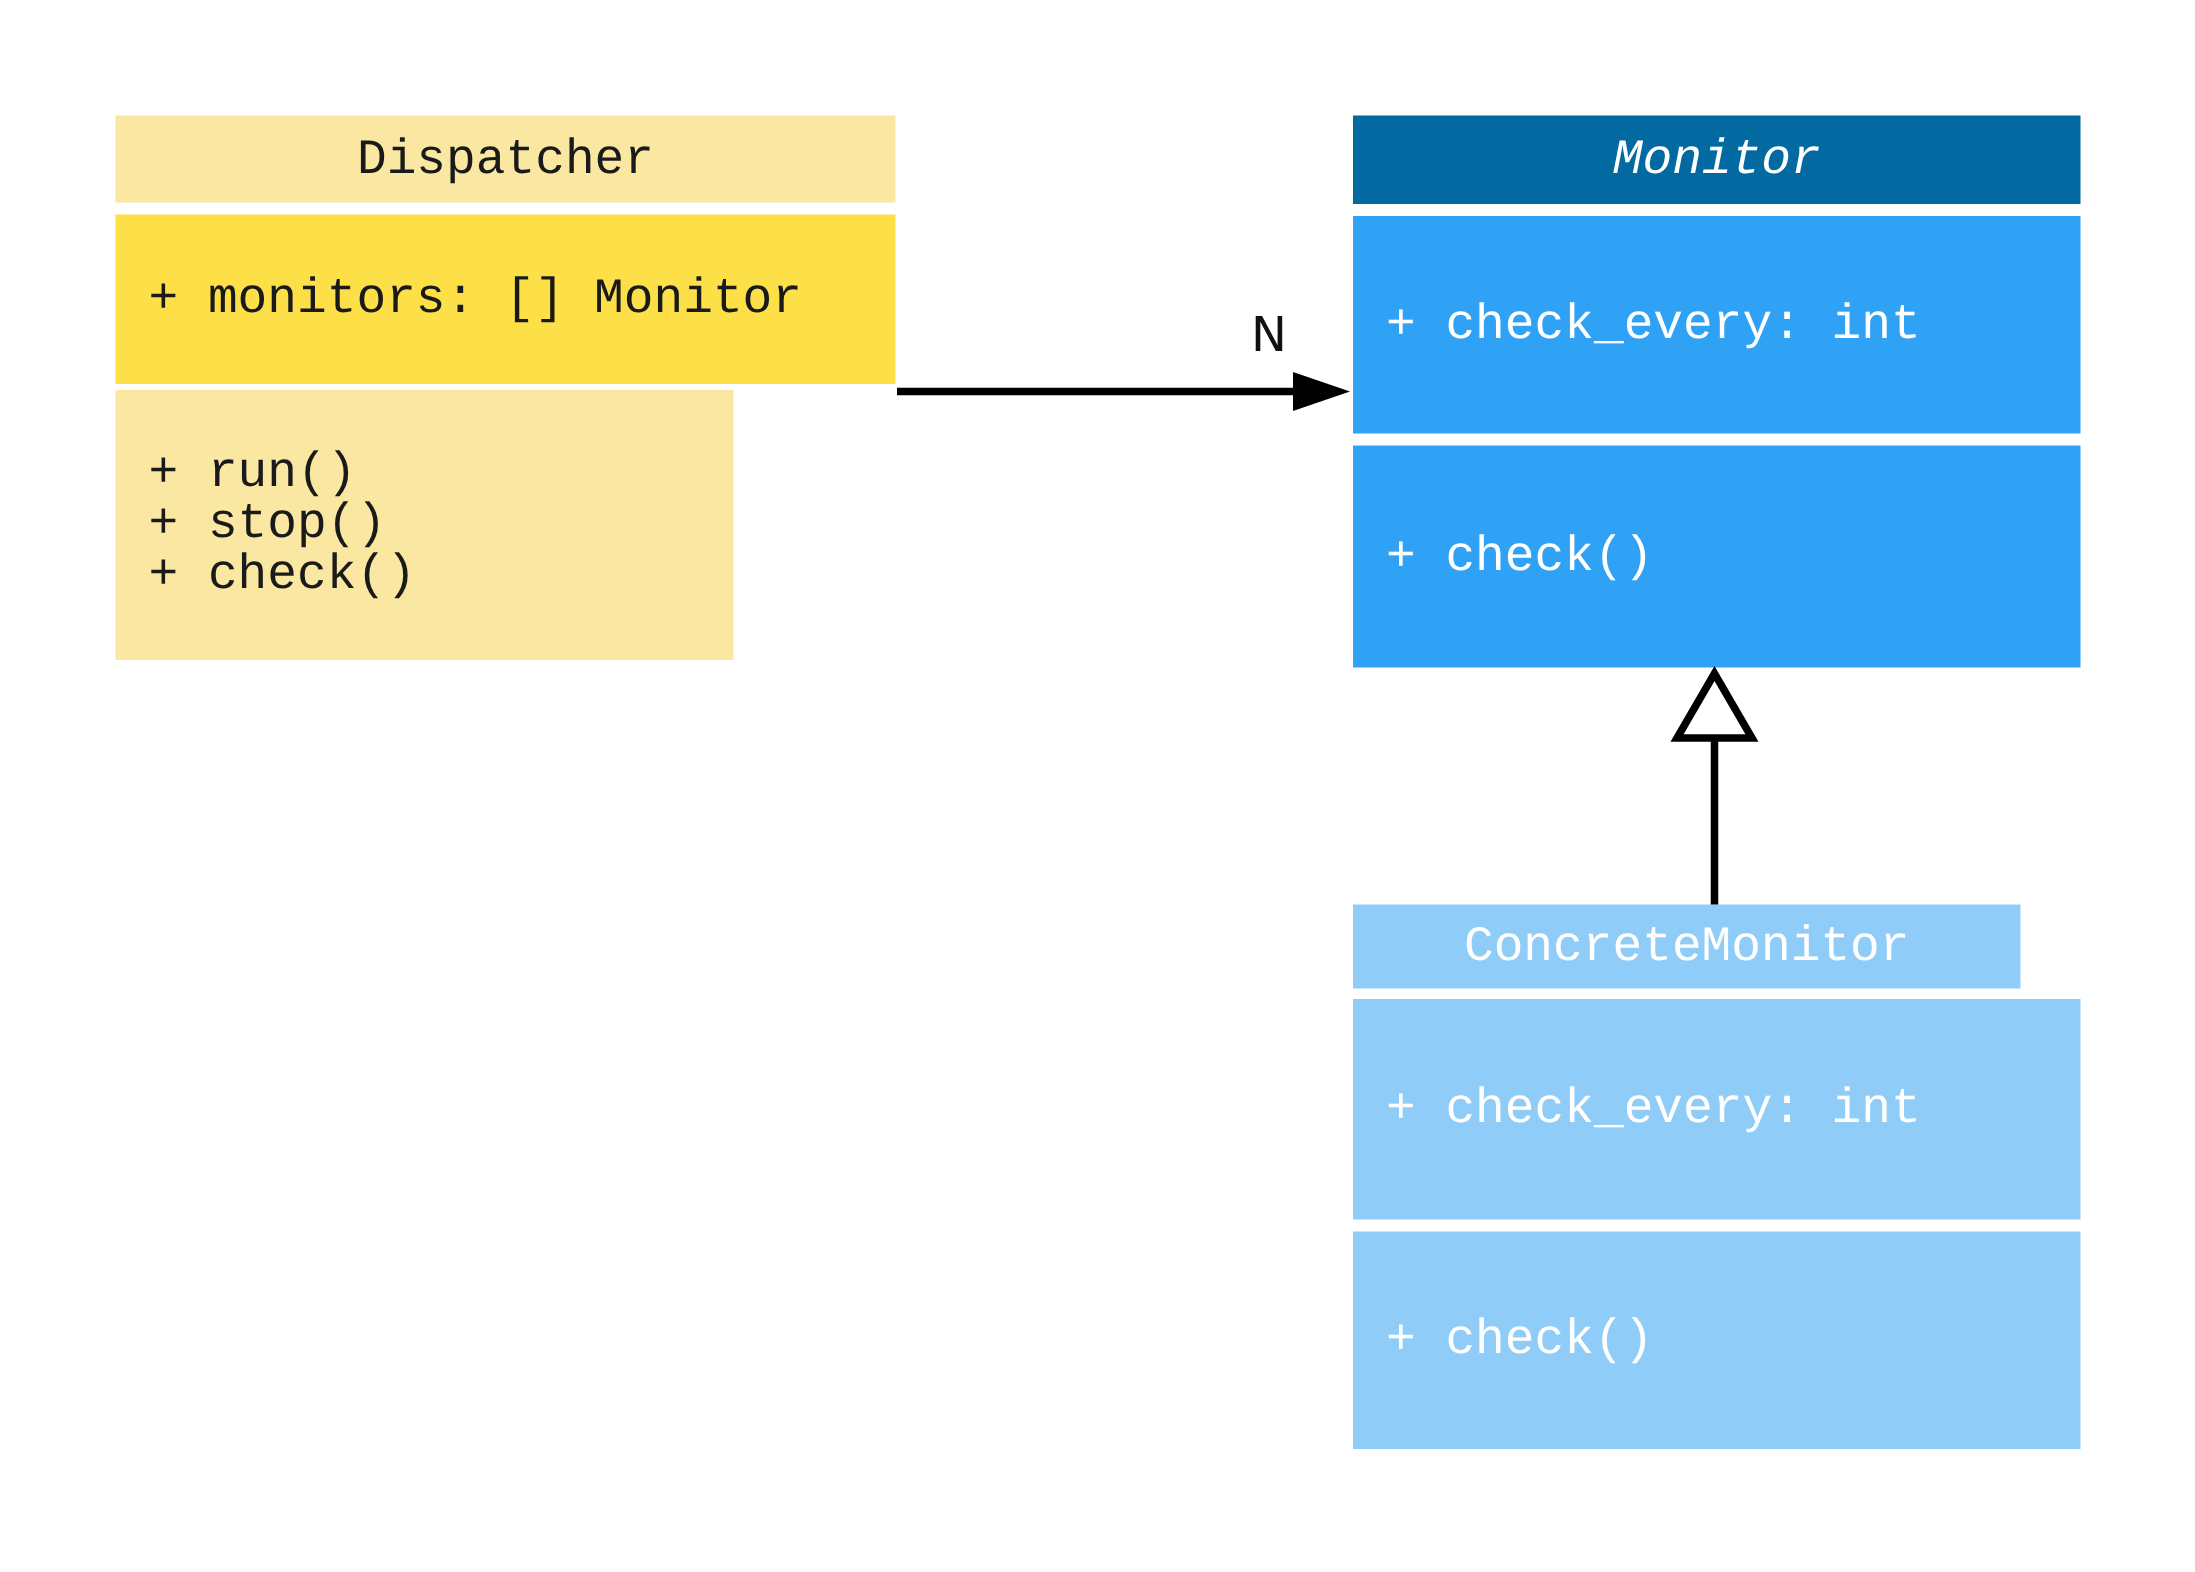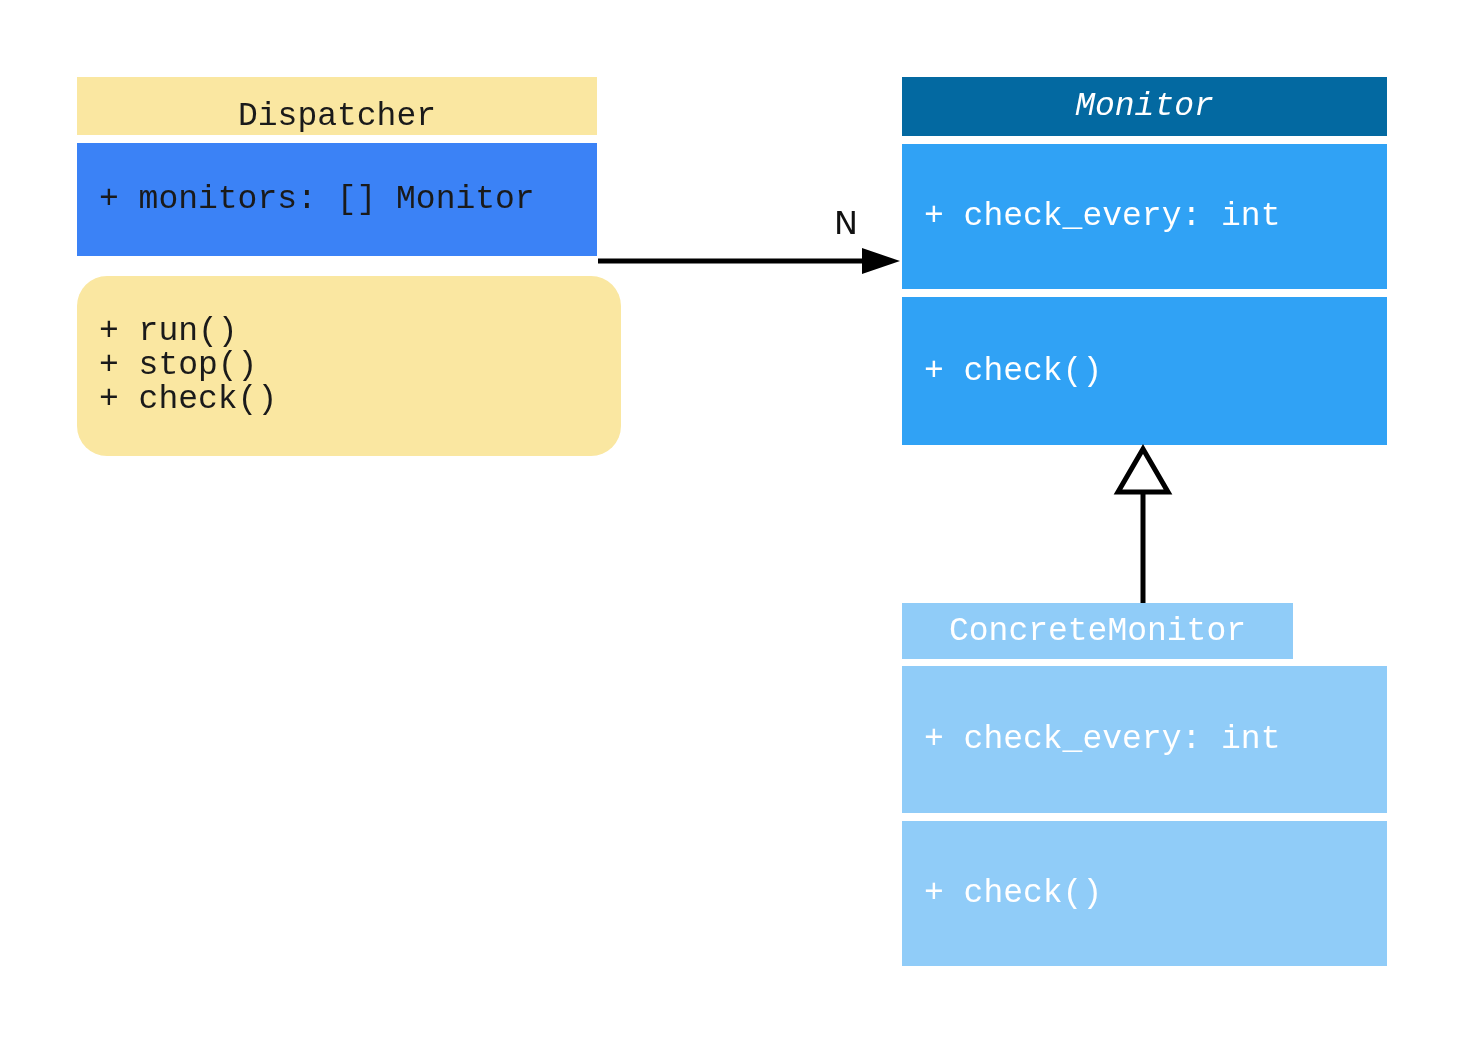--- a/index.html
+++ b/index.html
@@ -18,29 +18,29 @@
     display: flex;
     align-items: center;
   }
   .sec.title { justify-content: center; }
   .sec.member { padding-left: 22px; }
   .multiline span { display: block; line-height: 34px; }
 
   
   .d-title   { left: 77px;  top: 77px;  width: 520px; height: 58px; }
   .d-attrs   { left: 77px;  top: 143px; width: 520px; height: 113px; }
-  .d-methods { left: 77px;  top: 276px; width: 544px; height: 180px; border-radius: 30px; }
+  .d-methods { left: 77px;  top: 260px; width: 412px; height: 180px; }
 
   
   .m-title   { left: 902px; top: 77px;  width: 485px; height: 59px; font-style: italic; }
   .m-attrs   { left: 902px; top: 144px; width: 485px; height: 145px; }
   .m-methods { left: 902px; top: 297px; width: 485px; height: 148px; }
 
   
-  .c-title   { left: 902px; top: 603px; width: 391px; height: 56px; }
+  .c-title   { left: 902px; top: 603px; width: 445px; height: 56px; }
   .c-attrs   { left: 902px; top: 666px; width: 485px; height: 147px; }
   .c-methods { left: 902px; top: 821px; width: 485px; height: 145px; }
 
   .overlay {
     position: absolute;
     left: 0; top: 0;
     width: 1463px; height: 1048px;
     pointer-events: none;
   }
   .n-label {
@@ -53,24 +53,24 @@
     font-size: 32px;
     line-height: 34px;
     color: #111111;
   }
 </style>
 </head>
 <body>
 
 <div class="canvas">
 
-  <div class="sec title d-title" style="background: rgb(250, 231, 161); color: rgb(26, 26, 26); align-items: flex-end;">
+  <div class="sec title d-title" style="background: rgb(250, 231, 161); color: rgb(26, 26, 26);">
     <span>Dispatcher</span>
   </div>
-  <div class="sec member d-attrs" style="background: #3b82f6; color: rgb(26, 26, 26);">
+  <div class="sec member d-attrs" style="background: #fde047; color: rgb(26, 26, 26);">
     <span>+ monitors: [] Monitor</span>
   </div>
   <div class="sec member d-methods multiline" style="background: rgb(250, 231, 161); color: rgb(26, 26, 26);">
     <div>
       <span>+ run()</span>
       <span>+ stop()</span>
       <span>+ check()</span>
     </div>
   </div>
 

